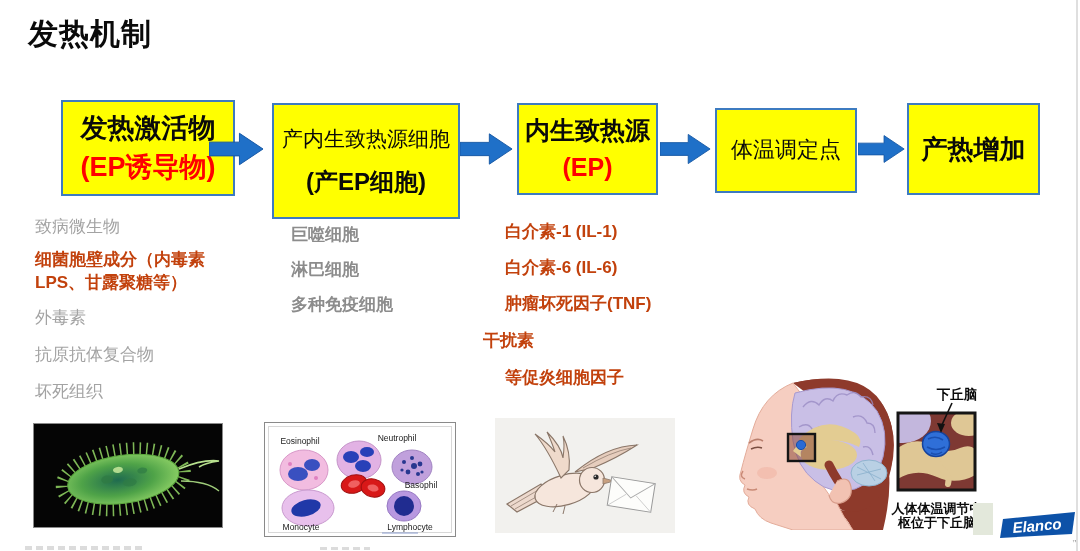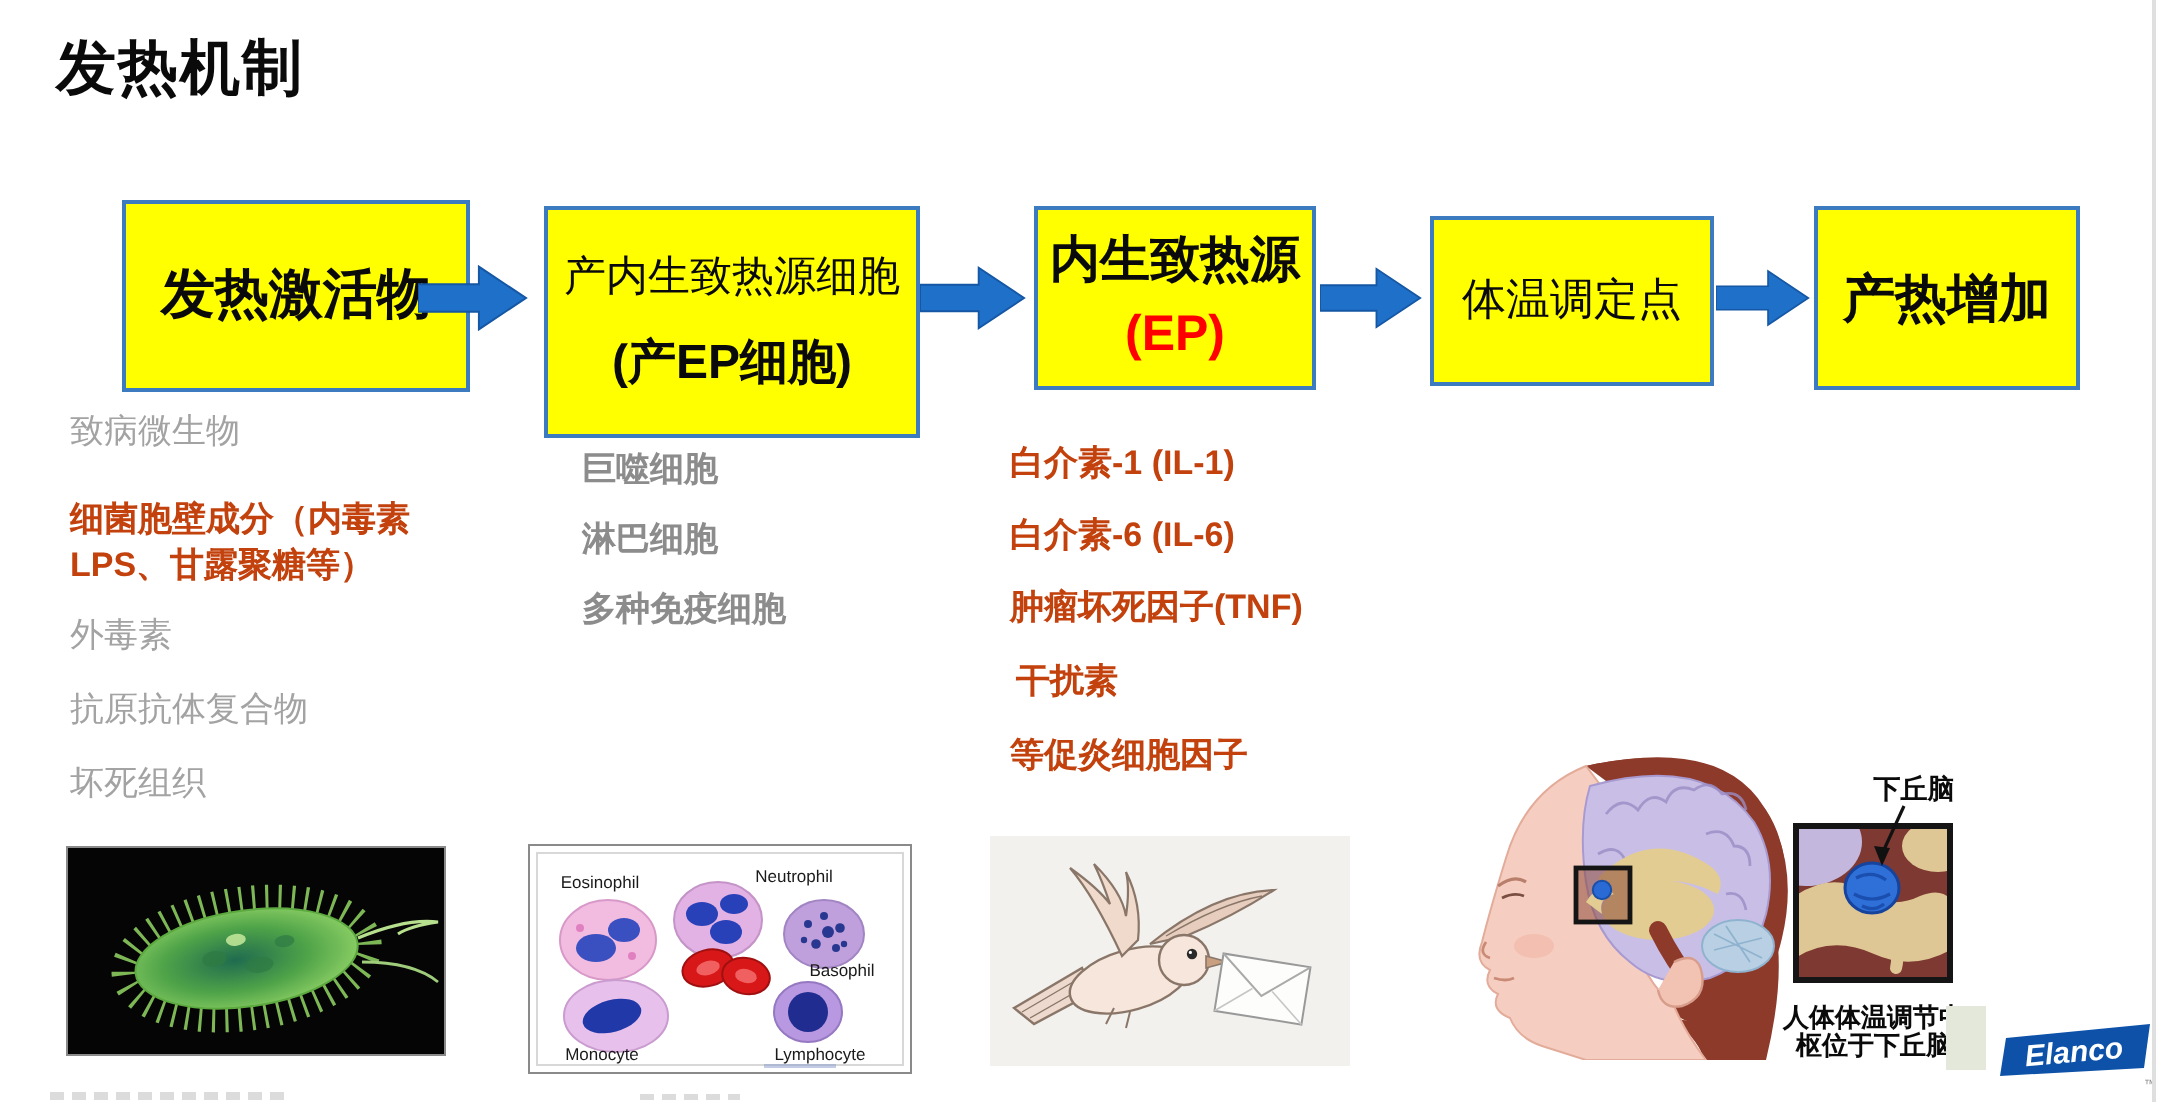--- a/index.html
+++ b/index.html
@@ -32,20 +32,21 @@
 </style>
 </head>
 <body>
 
 <div id="slide">
 
   <div class="abs title">发热机制</div>
 
   <div class="fbox" style="left:33px;top:100px;width:174px;height:96px;margin-left:28px;">
     <div class="b-bold" style="font-size:27px;">发热激活物</div>
+    <div class="b-red" style="font-size:27px;">(EP诱导物)</div>
   </div>
 
   <div class="fbox" style="left:272px;top:103px;width:188px;height:116px;">
     <div class="b-reg" style="font-size:21px;">产内生致热源细胞</div>
     <div class="b-bold" style="font-size:24px;">(产EP细胞)</div>
   </div>
 
   <div class="fbox" style="left:517px;top:103px;width:141px;height:92px;">
     <div class="b-bold" style="font-size:25px;">内生致热源</div>
     <div class="b-red" style="font-size:25px;">(EP)</div>
@@ -65,37 +66,37 @@
   <svg class="arrow" style="left:460px;width:53px;" viewBox="0 0 56 34">
     <polygon points="0,10 31,10 31,1 55,17 31,33 31,24 0,24" fill="#1F70C8" stroke="#1557A4" stroke-width="1"></polygon>
   </svg>
   <svg class="arrow" style="left:660px;width:51px;" viewBox="0 0 56 34">
     <polygon points="0,10 31,10 31,1 55,17 31,33 31,24 0,24" fill="#1F70C8" stroke="#1557A4" stroke-width="1"></polygon>
   </svg>
   <svg class="arrow" style="left:858px;width:47px;" viewBox="0 0 56 34">
     <polygon points="0,10 31,10 31,1 55,17 31,33 31,24 0,24" fill="#1F70C8" stroke="#1557A4" stroke-width="1"></polygon>
   </svg>
 
-  <div class="li li-gray" style="left:35px;top:204px;">致病微生物</div>
+  <div class="li li-gray" style="left:35px;top:215px;">致病微生物</div>
   <div class="li li-red li-wrap" style="left:35px;top:248px;">
     <div>细菌胞壁成分（内毒素</div>
     <div>LPS、甘露聚糖等）</div>
   </div>
   <div class="li li-gray" style="left:35px;top:306px;">外毒素</div>
   <div class="li li-gray" style="left:35px;top:343px;">抗原抗体复合物</div>
   <div class="li li-gray" style="left:35px;top:380px;">坏死组织</div>
 
   <div class="li li-gray2" style="left:291px;top:223px;">巨噬细胞</div>
   <div class="li li-gray2" style="left:291px;top:258px;">淋巴细胞</div>
   <div class="li li-gray2" style="left:291px;top:293px;">多种免疫细胞</div>
 
   <div class="li li-red" style="left:505px;top:220px;">白介素-1 (IL-1)</div>
   <div class="li li-red" style="left:505px;top:256px;">白介素-6 (IL-6)</div>
   <div class="li li-red" style="left:505px;top:292px;">肿瘤坏死因子(TNF)</div>
-  <div class="li li-red" style="left:508px;top:329px;">干扰素</div>
+  <div class="li li-red" style="left:483px;top:329px;">干扰素</div>
   <div class="li li-red" style="left:505px;top:366px;">等促炎细胞因子</div>
 
   <svg class="imgbox" style="left:33px;top:423px;width:190px;height:105px;" viewBox="0 0 190 105">
     <defs>
       <radialGradient id="bactg" cx="45%" cy="50%" r="65%">
         <stop offset="0%" stop-color="#1F6B4F"></stop>
         <stop offset="50%" stop-color="#4FA348"></stop>
         <stop offset="100%" stop-color="#9FDD6E"></stop>
       </radialGradient>
     </defs>

